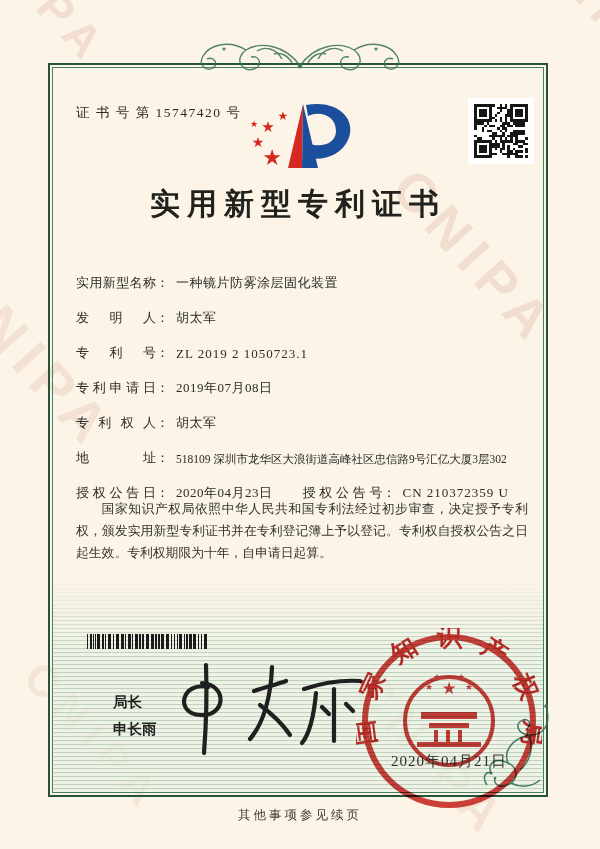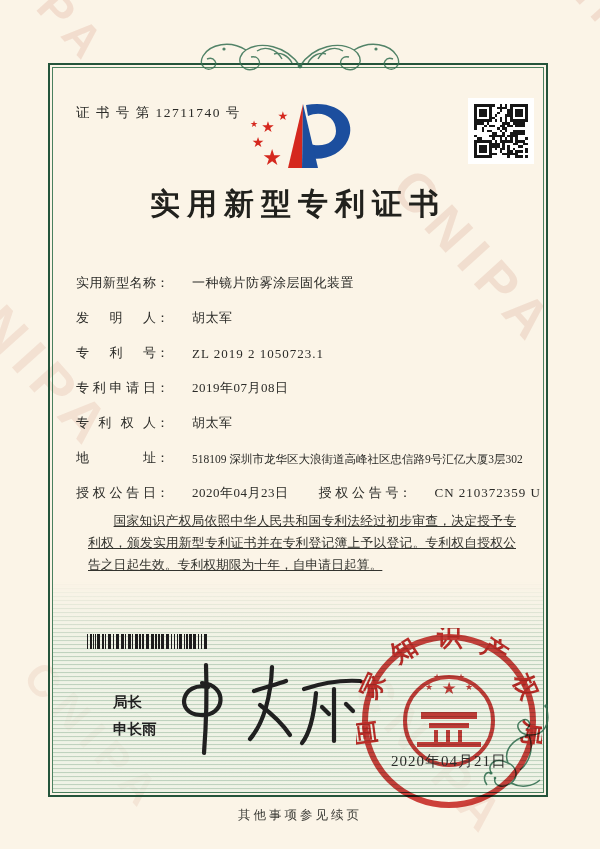--- a/index.html
+++ b/index.html
@@ -35,28 +35,28 @@
            grid-template-columns:repeat(21,1fr);grid-template-rows:repeat(21,1fr);}
   .qr-grid div{background:transparent;}
   .qr-grid div.on{background:#161616;}
   .title{left:0;right:0;top:119px;text-align:center;font-size:30px;font-weight:700;
          letter-spacing:7px;color:#21211d;}
   
   .fields{left:26px;top:192px;right:12px;font-size:13px;}
   .frow{display:flex;align-items:flex-end;height:35px;}
   .flabel{display:inline-block;width:80px;text-align:justify;text-align-last:justify;flex:none;}
   .colon{flex:none;}
-  .fvalue{margin-left:23px;letter-spacing:.5px;white-space:nowrap;}
+  .fvalue{margin-left:7px;letter-spacing:.5px;white-space:nowrap;}
   .fvalue-sm{font-size:11.5px;letter-spacing:0;}
   .pair{display:flex;align-items:baseline;}
   .pair2{margin-left:30px;}
   
   .paras{left:26px;top:434px;width:452px;font-size:12.8px;line-height:21.8px;
          color:#33332e;text-align:justify;}
-  .paras p{margin:12px;text-indent:2em;text-decoration:underline;}
+  .paras p{margin:0;text-indent:2em;}
   
   .barcode{left:37px;top:569px;width:155px;height:15px;display:flex;align-items:stretch;}
   .barcode div{background:#1c1c1c;}
   .director{left:39px;top:624px;font-family:"Liberation Sans",sans-serif;
             font-size:14.5px;font-weight:700;color:#222;line-height:27px;margin-left:24px;}
   .sig{left:112px;top:592px;width:210px;height:100px;}
   .page-note{left:0;right:0;top:712px;text-align:center;font-size:12px;
              letter-spacing:1px;color:#2b2b2b;}
   .seal{position:absolute;left:356px;top:628px;width:186px;height:186px;z-index:4;
         mix-blend-mode:multiply;opacity:.93;}
@@ -106,21 +106,21 @@
     <g fill="#357052" opacity="0.9">
       <circle cx="64" cy="2" r="1.8"></circle>
         <circle cx="9" cy="69" r="1.6"></circle>
         <circle cx="13" cy="74" r="1.3"></circle>
     </g>
   </svg>
 
   <div class="panel">
     <div class="texture"></div>
 
-    <div class="abs cert-no">证 书 号 第 12711740 号</div>
+    <div class="abs cert-no">证 书 号 第 15747420 号</div>
 
     <svg class="abs logo" viewBox="0 0 118 72">
       <path d="M64,6 C98,0 115,22 106,41 C99,57 79,63 63,58 L65,44 C80,50 94,44 94,32 C94,18 80,11 66,17 Z" fill="#1c4e9e"></path>
       <path d="M61,5 L46,69 L60,69 Z" fill="#d5281e"></path>
       <path d="M61,5 L60,69 L76,69 Z" fill="#1c4e9e"></path>
       <g fill="#d5281e" font-family="DejaVu Sans, sans-serif" text-anchor="middle">
         <text x="30" y="66" font-size="22">★</text>
         <text x="16" y="48" font-size="14">★</text>
         <text x="26" y="33" font-size="15">★</text>
         <text x="41" y="21" font-size="12">★</text>

